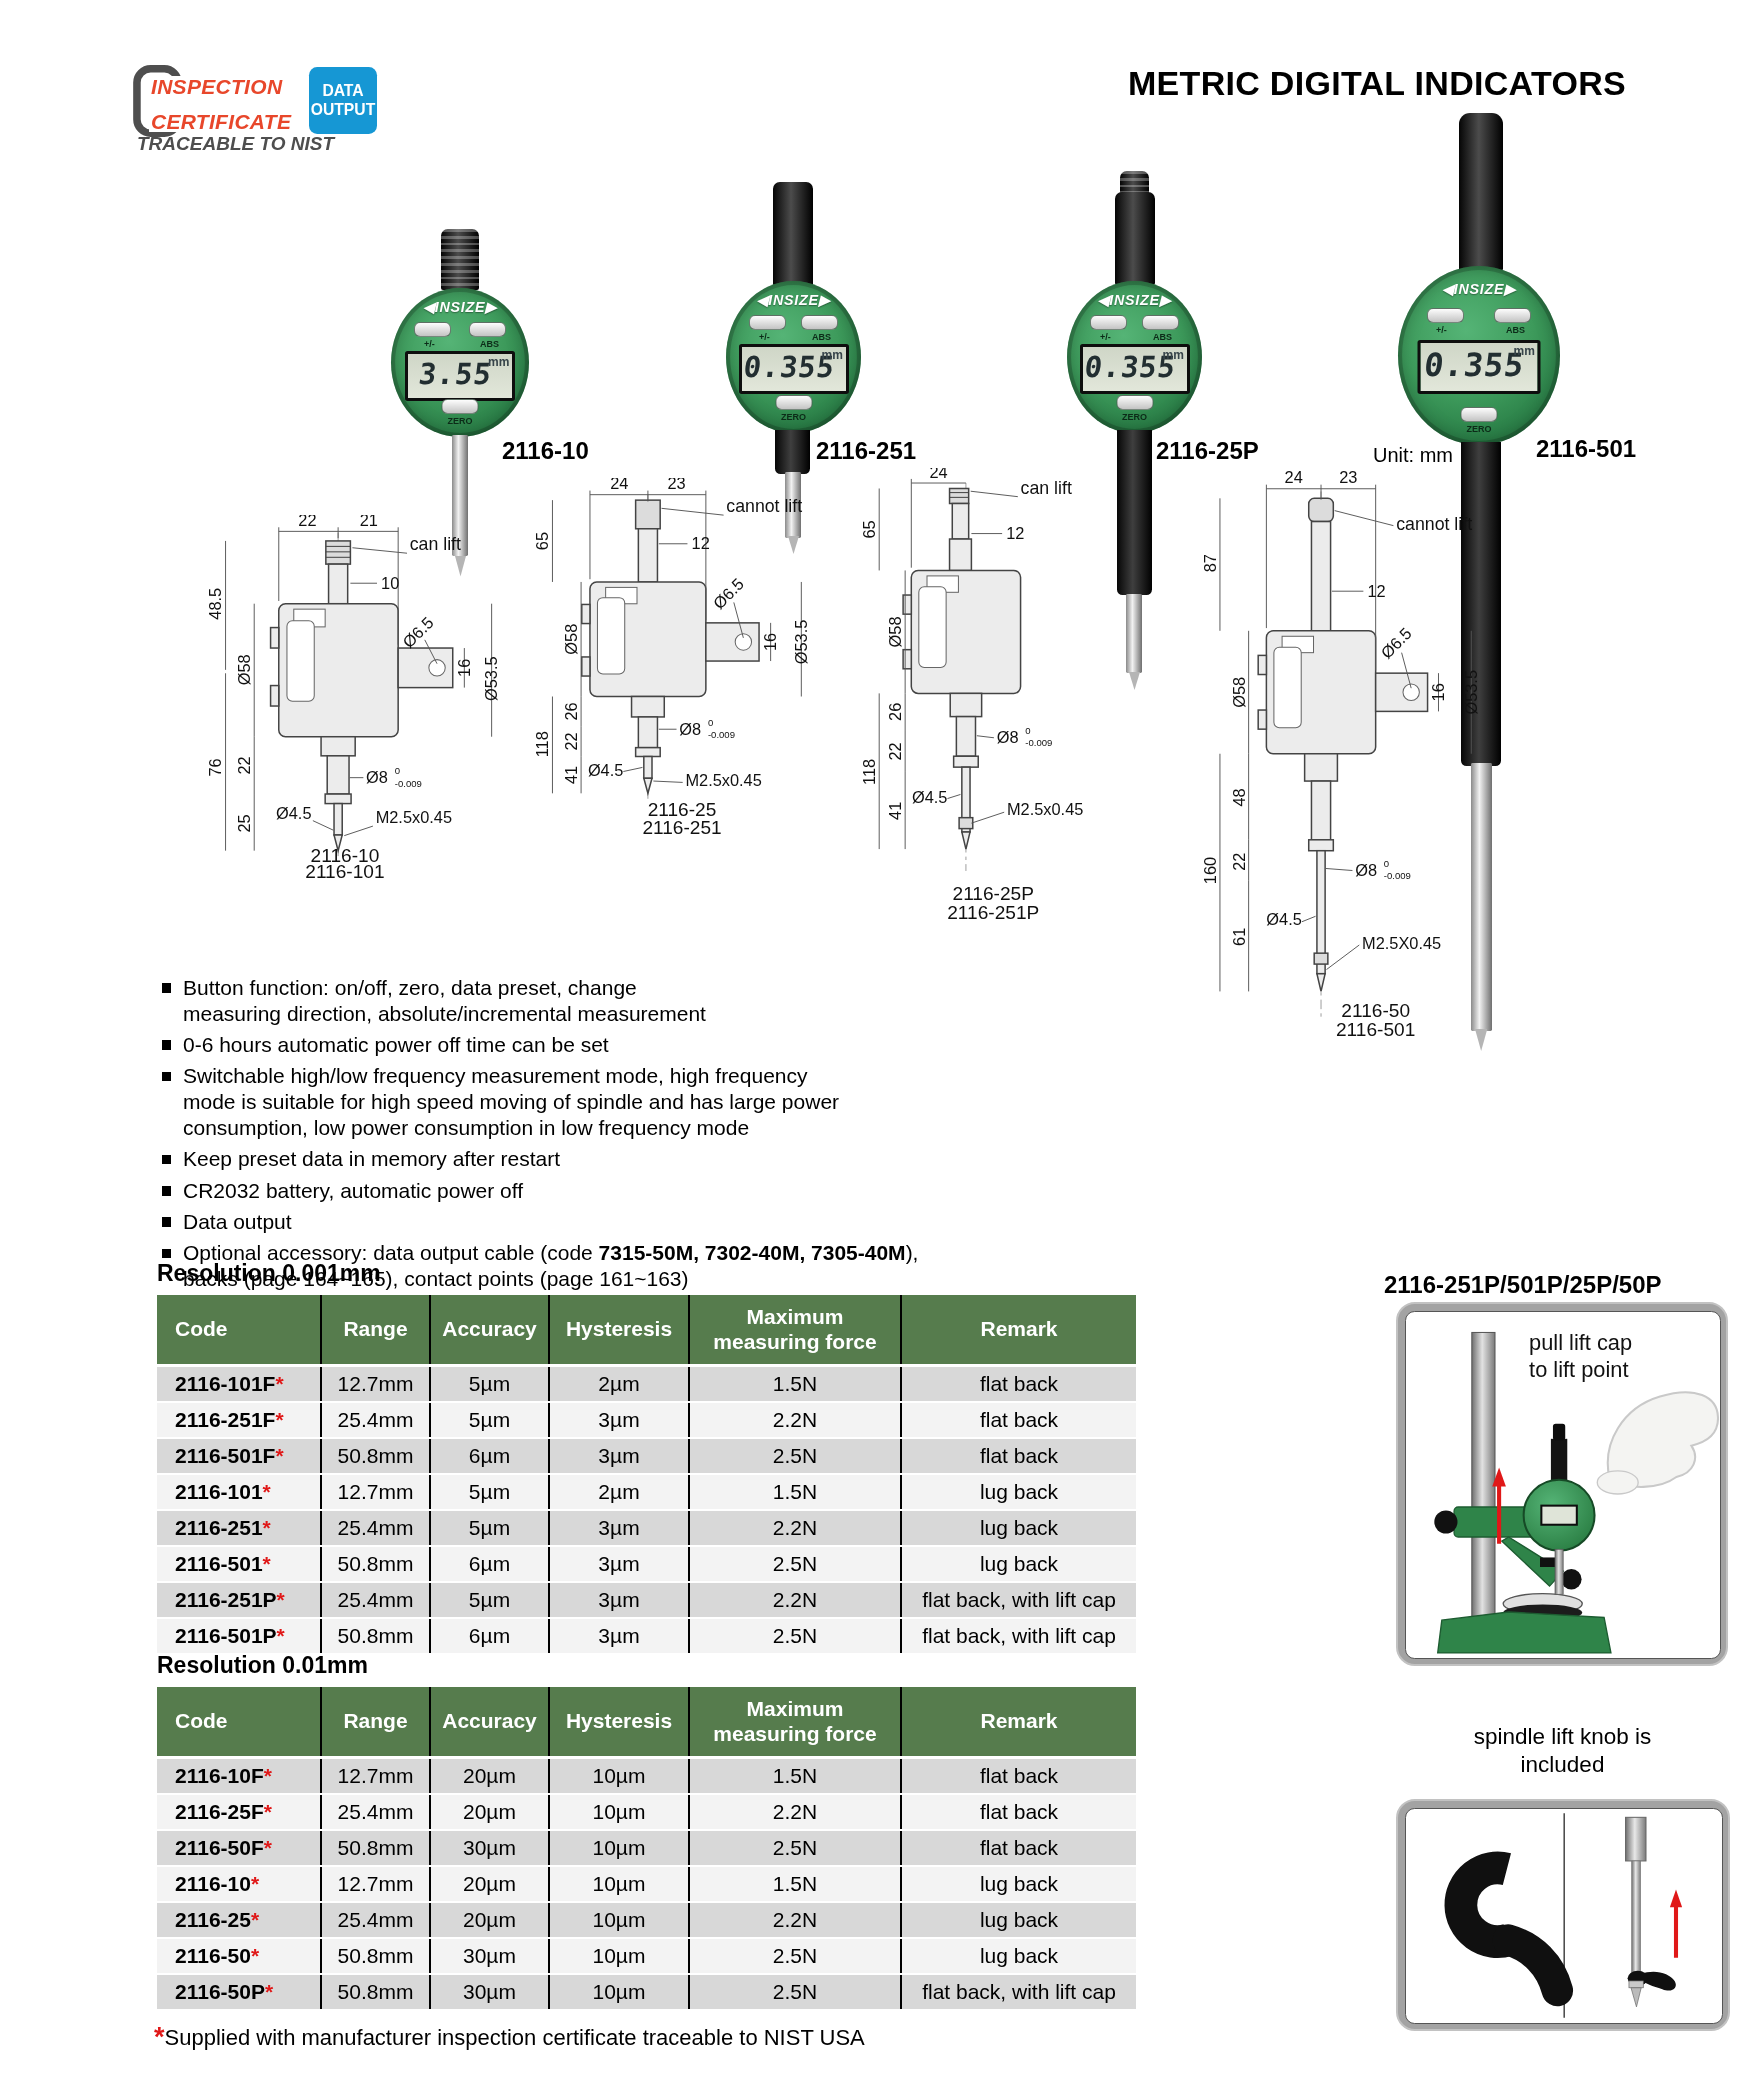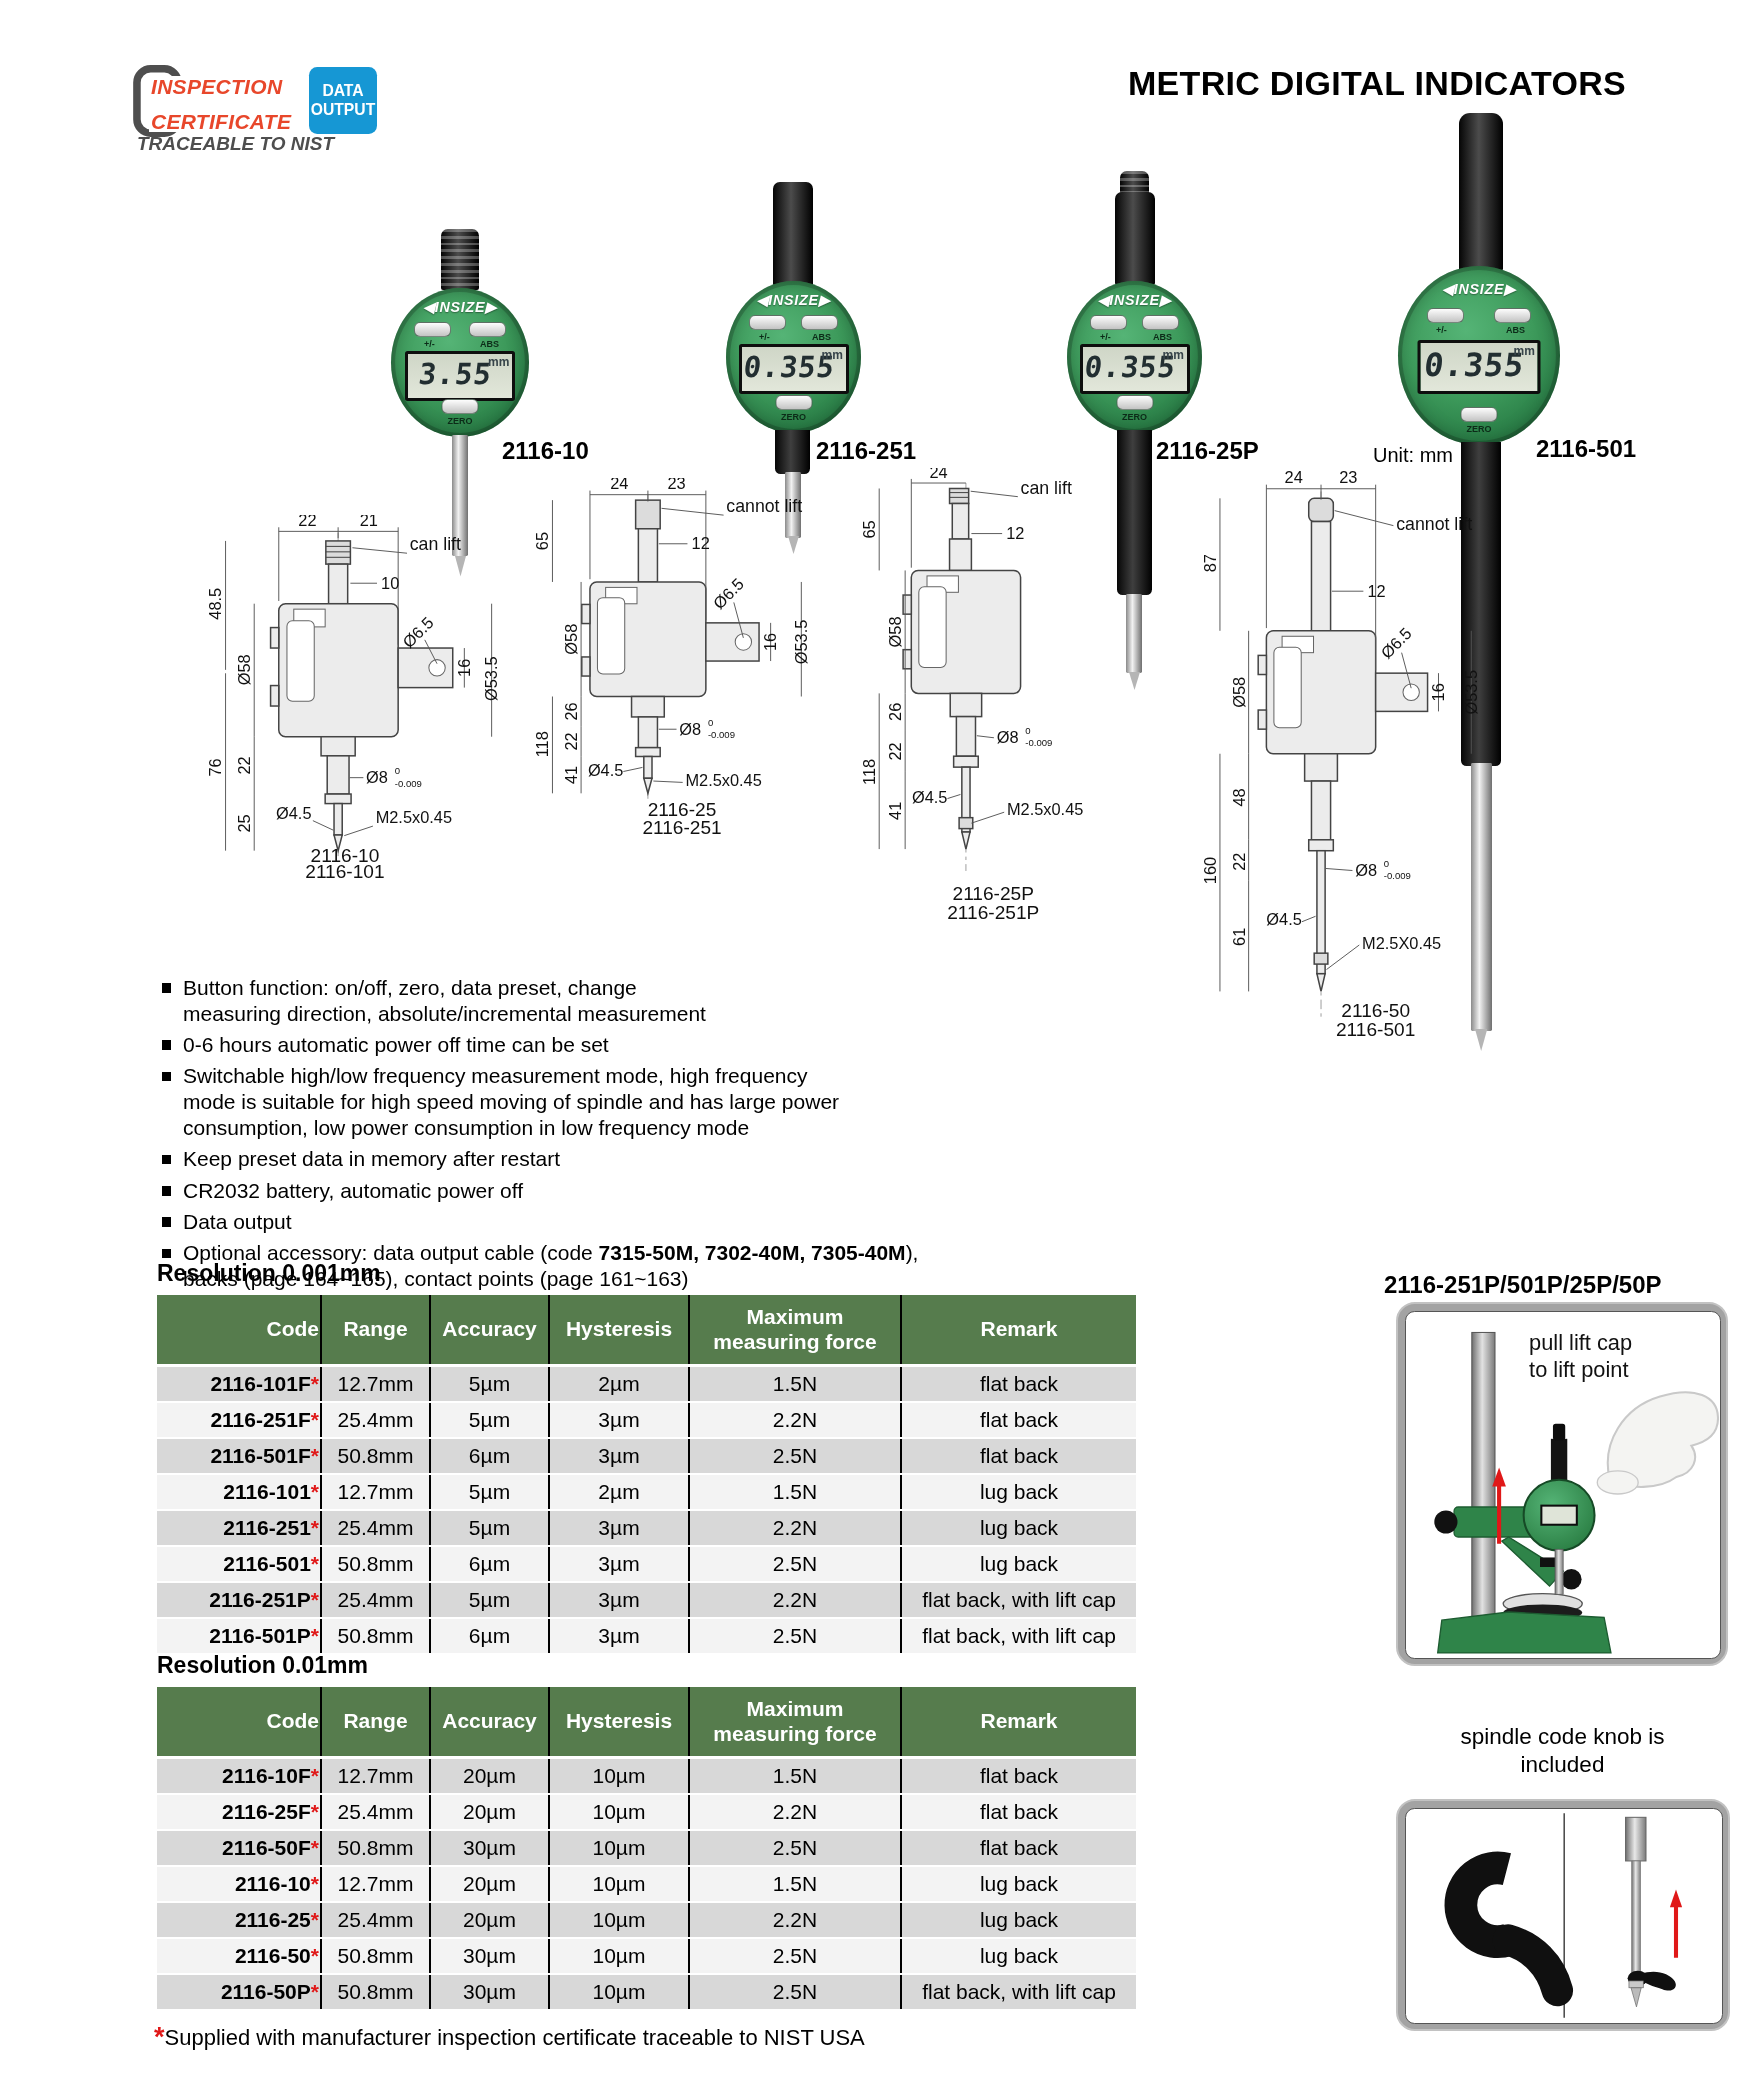--- a/index.html
+++ b/index.html
@@ -48,21 +48,21 @@
   .features{position:absolute;left:156px;top:975px;width:860px;list-style:none;margin:0;padding:0;}
   .features li{position:relative;padding-left:27px;font-size:21px;line-height:1.23;margin-bottom:5.5px;white-space:pre-line;}
   .features li::before{content:"";position:absolute;left:5.5px;top:8.2px;width:9.6px;height:9.6px;background:#000;}
 
   
   .tbl-title{position:absolute;font-size:23px;font-weight:bold;}
   .tbl-slot{position:absolute;left:157px;}
   table.spec{border-collapse:collapse;table-layout:fixed;width:979px;}
   table.spec th{background:#567c4d;color:#fff;font-size:21px;font-weight:bold;height:67px;text-align:center;vertical-align:middle;line-height:1.15;}
   table.spec td{font-size:21px;height:32px;text-align:center;vertical-align:middle;}
-  table.spec th.c0, table.spec td.c0{text-align:right;padding-left:18px;}
+  table.spec th.c0, table.spec td.c0{text-align:left;padding-left:18px;}
   table.spec th:not(.c0), table.spec td:not(.c0){border-left:2px solid #000;}
   table.spec th{border-bottom:3.4px solid #fff;}
   table.spec td{border-bottom:2px solid #fff;}
   table.spec tbody tr:nth-child(odd) td{background:#d8d8d8;}
   table.spec tbody tr:nth-child(even) td{background:#f3f3f3;}
   .code-text{font-weight:bold;margin-top:20px;}
   .star{color:#e01818;font-weight:bold;}
   .footnote{position:absolute;left:154px;top:2022px;font-size:22px;}
   .footnote .star{font-size:27px;vertical-align:-1.4px;}
 
@@ -636,21 +636,21 @@
         <line x1="136" y1="340" x2="136" y2="252" stroke="#e01818" stroke-width="6"></line>
         <polygon points="136,228 126,256 146,256" fill="#e01818"></polygon>
         <path d="M 298 244 C 286 192 318 140 372 124 C 424 108 456 124 457 154 C 458 176 444 190 418 196 C 430 214 422 236 396 242 C 372 260 324 262 298 244 Z" fill="#f4f4f2" stroke="#c9c9c9" stroke-width="3"></path>
         <ellipse cx="310" cy="250" rx="30" ry="17" fill="#f4f4f2" stroke="#c9c9c9" stroke-width="2"></ellipse>
       </g>
       <text x="180" y="56" font-family="Liberation Sans, sans-serif" font-size="32" fill="#111"><tspan x="180" dy="0">pull lift cap</tspan><tspan x="180" dy="40">to lift point</tspan></text>
     </svg>
   </div>
 </div>
 
-<div class="rp-note">spindle code knob is
+<div class="rp-note">spindle lift knob is
 included</div>
 
 <div class="photo" style="left:1396px;top:1799px;width:334px;height:232px">
   <div class="photo-inner">
     <svg width="315" height="213" viewBox="0 0 462 312">
       <defs>
         <linearGradient id="colG2" x1="0" y1="0" x2="1" y2="0">
           <stop offset="0" stop-color="#6e6e6e"></stop>
             <stop offset="0.45" stop-color="#e8e8e8"></stop>
             <stop offset="1" stop-color="#7a7a7a"></stop>

